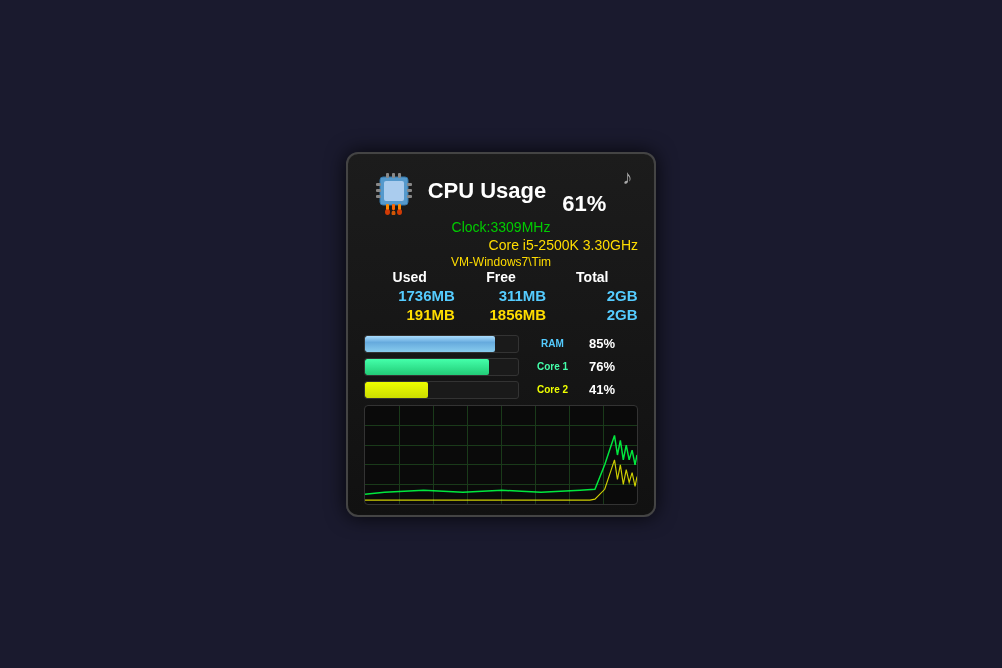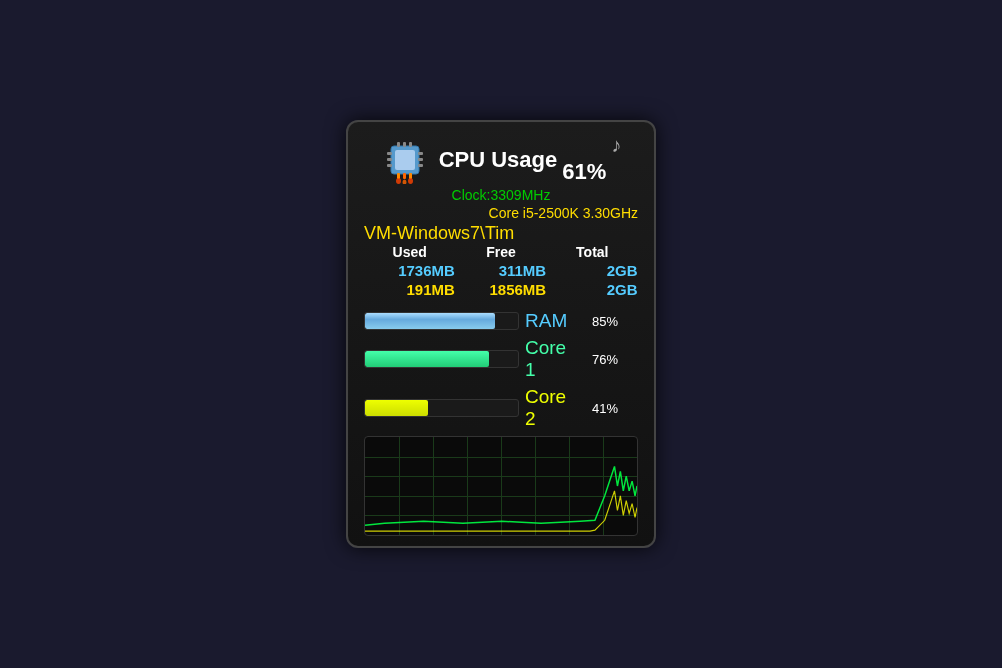--- a/index.html
+++ b/index.html
@@ -54,23 +54,23 @@
       font-size: 14px;
       margin-bottom: 2px;
     }
     .core-line {
       text-align: right;
       color: #ffdd00;
       font-size: 14px;
       margin-bottom: 2px;
     }
     .vm-line {
-      text-align: left;
+      text-align: center;
       color: #ffdd00;
-      font-size: 18px;
+      font-size: 12px;
       margin-bottom: 0;
     }
     .mem-table {
       width: 100%;
       margin-bottom: 12px;
     }
     .mem-table .header-row-t {
       display: flex;
       justify-content: space-around;
       color: #ffffff;
@@ -115,31 +115,31 @@
       border-radius: 3px;
       overflow: hidden;
       border: 1px solid #333;
       flex-shrink: 0;
     }
     .bar-fill {
       height: 100%;
       border-radius: 2px;
     }
     .bar-label {
-      font-size: 19px;
-      font-weight: normal;
+      font-size: 10px;
+      font-weight: bold;
       width: 55px;
-      text-align: left;
+      text-align: center;
     }
     .bar-pct {
       font-size: 13px;
-      font-weight: normal;
+      font-weight: bold;
       color: #ffffff;
       width: 32px;
-      text-align: right;
+      text-align: center;
     }
     .ram-fill {
       background: linear-gradient(180deg, #aaddff 0%, #66aadd 40%, #88ccee 100%);
       width: 85%;
     }
     .page-fill {
       background: linear-gradient(180deg, #ddcc00 0%, #aa9900 100%);
       width: 9%;
     }
     .core1-fill {
@@ -215,21 +215,21 @@
 
       <rect x="6" y="16" width="5" height="3" rx="1" fill="#888"></rect>
       <rect x="6" y="22" width="5" height="3" rx="1" fill="#888"></rect>
       <rect x="6" y="28" width="5" height="3" rx="1" fill="#888"></rect>
 
       <rect x="37" y="16" width="5" height="3" rx="1" fill="#888"></rect>
       <rect x="37" y="22" width="5" height="3" rx="1" fill="#888"></rect>
       <rect x="37" y="28" width="5" height="3" rx="1" fill="#888"></rect>
     </svg>
     <div>
-      <div style="display:flex;align-items:center;gap:5px;">
+      <div style="display:flex;align-items:center;gap:16px;">
         <span class="cpu-title">CPU Usage</span>
         <span class="cpu-percent">61%</span>
         <span class="music-icon">♪</span>
       </div>
     </div>
   </div>
 
   <div class="clock-line">
     <span>Clock:</span><span>3309MHz</span>
   </div>

